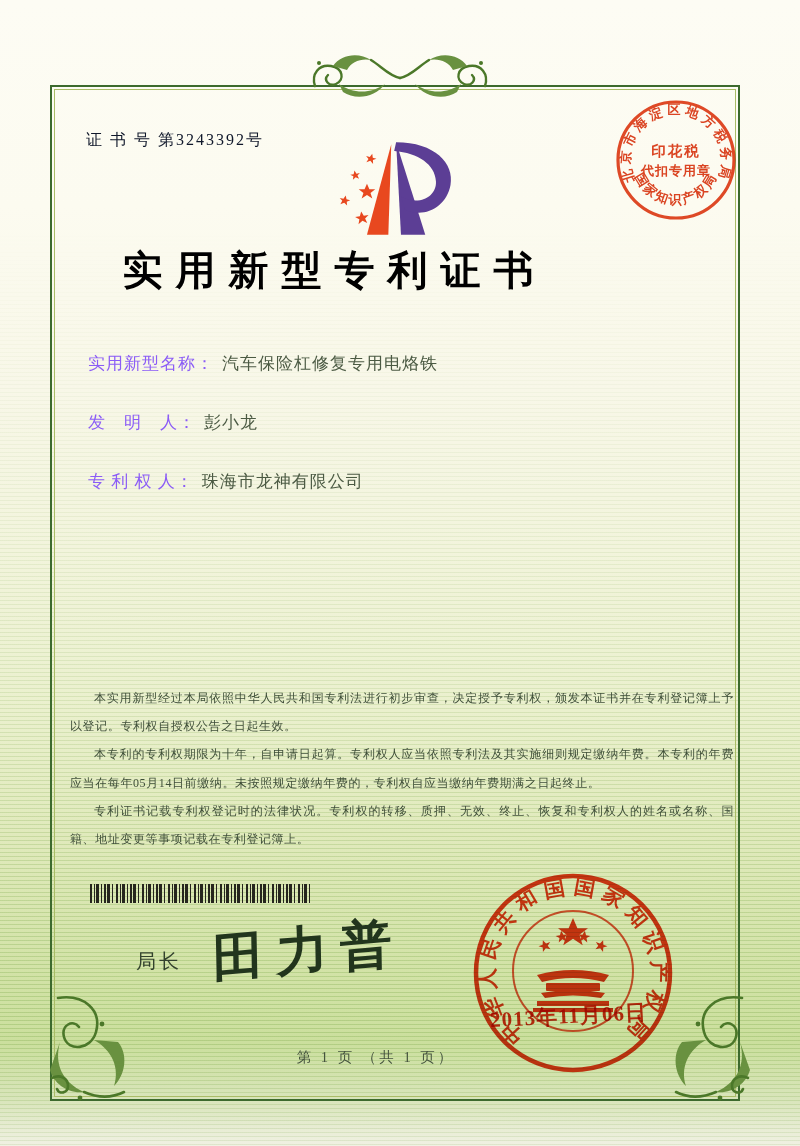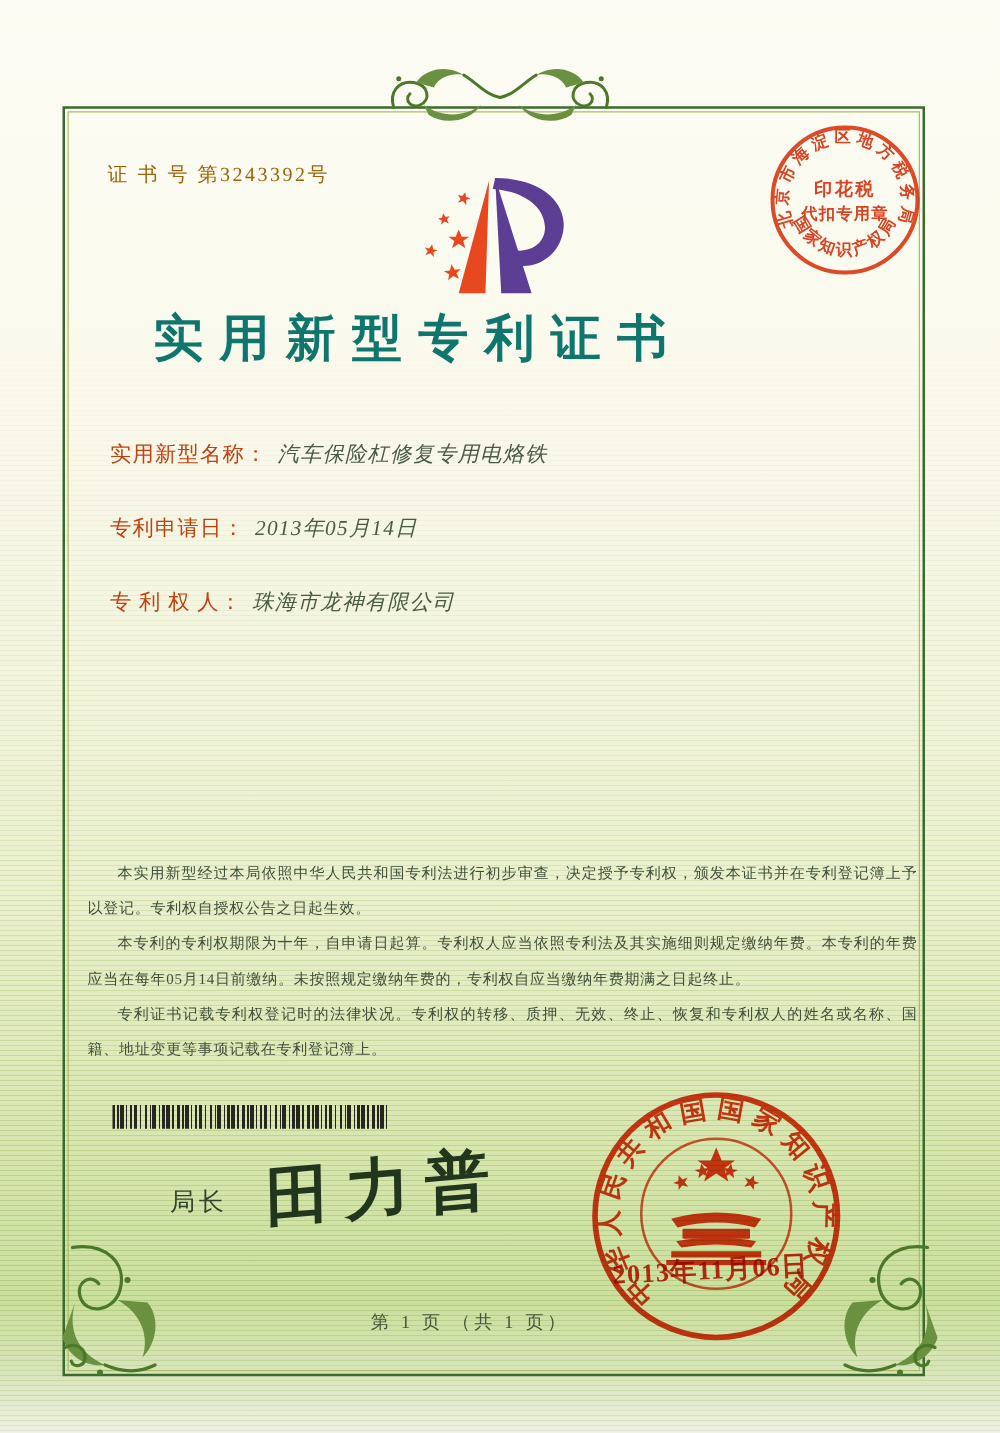--- a/index.html
+++ b/index.html
@@ -22,31 +22,31 @@
       #000 90%, rgba(0,0,0,.45) 100%);
     mask-image:linear-gradient(180deg, transparent 0%, transparent 20%,
       rgba(0,0,0,.22) 38%, rgba(0,0,0,.5) 58%, rgba(0,0,0,.85) 76%,
       #000 90%, rgba(0,0,0,.45) 100%); }
   .frame { position:absolute; left:50px; top:85px; width:690px; height:1016px;
     border:2px solid #3c6a2d; z-index:2; box-sizing:border-box; }
   .frame::after { content:""; position:absolute; inset:2px; border:1px solid #a9bc66; }
   .ornament { position:absolute; z-index:3; }
 
   .cert-no { position:absolute; left:86px; top:130px; z-index:4;
-    font-size:16px; letter-spacing:2px; color:#a16207;text-align:right; }
+    font-size:16px; letter-spacing:2px; color:#0f172a;text-align:right; }
   .logo { position:absolute; left:332px; top:140px; z-index:4; }
   .title { position:absolute; left:0; top:243px; width:656px; margin:0; z-index:4;
-    text-align:center; font-size:40px; font-weight:bold; color:#0f766e;
+    text-align:center; font-size:40px; font-weight:bold; color:#000000;
     letter-spacing:13px; text-indent:13px; }
 
   .fields { position:absolute; left:88px; top:352px; width:600px; z-index:4; }
   .field-row { height:23px; margin-bottom:36px; font-size:17px; color:#4b5a43;
     letter-spacing:1px; white-space:nowrap; }
-  .flabel { color:#c2410c; }
-  .fvalue { margin-left:8px; color:#4b5a43;font-style:italic; }
+  .flabel { color:#8b5cf6; }
+  .fvalue { margin-left:8px; color:#4b5a43; }
 
   .body-text { position:absolute; left:70px; top:684px; width:664px; z-index:4;
     font-size:12px; line-height:28.2px; color:#3e4e38; letter-spacing:0.6px;
     text-align:justify; }
   .body-text p { margin:0; text-indent:2em; }
 
   .barcode { position:absolute; left:90px; top:884px; width:222px; height:19px; z-index:4;
     background:repeating-linear-gradient(90deg,
       #26261e 0 2px, transparent 2px 4px, #26261e 4px 5px, transparent 5px 6px,
       #26261e 6px 9px, transparent 9px 11px, #26261e 11px 12px, transparent 12px 14px,
@@ -142,21 +142,21 @@
     <text x="70" y="85" text-anchor="middle" font-size="13" font-weight="bold" letter-spacing="1" fill="#dd4524">代扣专用章</text>
   </svg>
 
   <h1 class="title">实用新型专利证书</h1>
 
   <div class="fields">
     <div class="field-row">
       <span class="flabel">实用新型名称：</span><span class="fvalue">汽车保险杠修复专用电烙铁</span>
     </div>
     <div class="field-row">
-      <span class="flabel">专利申请日：</span><span class="fvalue">2013年05月14日</span>
+      <span class="flabel">发　明　人：</span><span class="fvalue">彭小龙</span>
     </div>
     <div class="field-row">
       <span class="flabel">专 利 权 人：</span><span class="fvalue">珠海市龙神有限公司</span>
     </div>
   </div>
 
   <div class="body-text">
     <p>本实用新型经过本局依照中华人民共和国专利法进行初步审查，决定授予专利权，颁发本证书并在专利登记簿上予以登记。专利权自授权公告之日起生效。</p>
     <p>本专利的专利权期限为十年，自申请日起算。专利权人应当依照专利法及其实施细则规定缴纳年费。本专利的年费应当在每年05月14日前缴纳。未按照规定缴纳年费的，专利权自应当缴纳年费期满之日起终止。</p>
     <p>专利证书记载专利权登记时的法律状况。专利权的转移、质押、无效、终止、恢复和专利权人的姓名或名称、国籍、地址变更等事项记载在专利登记簿上。</p>

